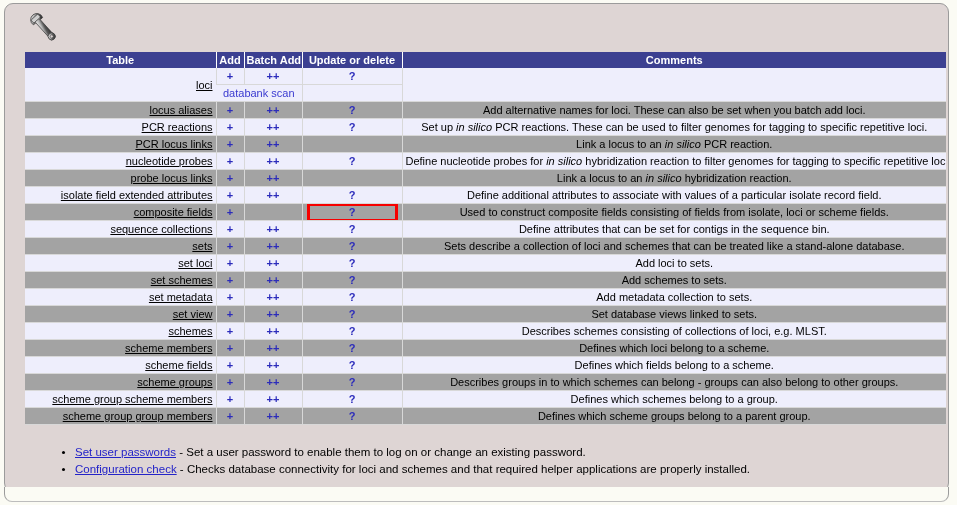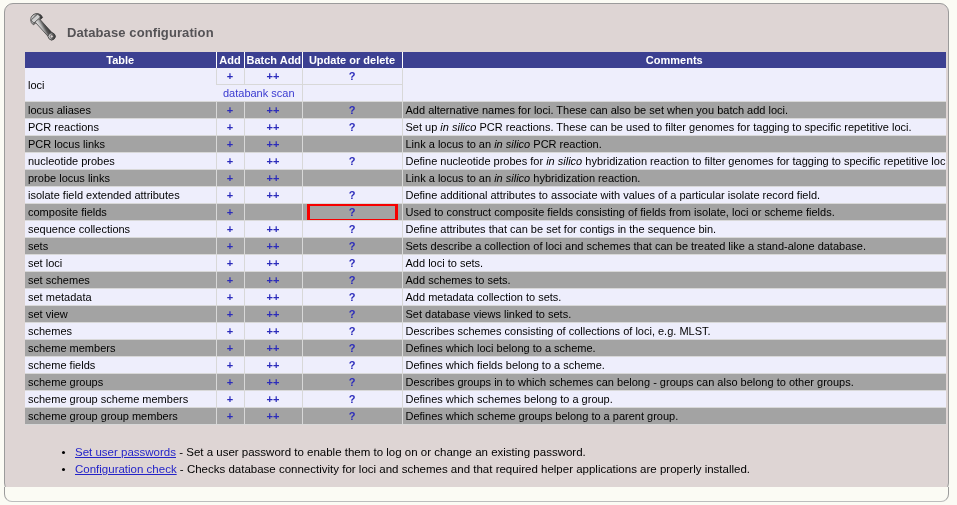--- a/index.html
+++ b/index.html
@@ -96,23 +96,23 @@
     border-bottom: 1px solid #d8d8d8;
     border-left: 1px solid #d8d8d8;
     white-space: nowrap;
     overflow: hidden;
   }
   table.cfg td:first-child { border-left: none; }
 
   tr.odd  td { background: #eeeefc; }
   tr.even td { background: #a3a3a3; }
 
-  td.c-table   { text-align: left; color: #000; }
+  td.c-table   { text-align: right; color: #000; text-decoration: underline; }
   td.c-act     { text-align: center; }
-  td.c-comment { text-align: left; color: #000; padding-left: 5px; }
+  td.c-comment { text-align: center; color: #000; padding-left: 5px; }
 
   .act-link {
     color: #2b2bbb;
     font-weight: bold;
     text-decoration: none;
     cursor: pointer;
   }
   .scan-link {
     color: #3a3ad0;
     text-decoration: none;
@@ -196,21 +196,20 @@
           </defs>
           <g transform="rotate(-42 20 20)">
             <rect x="17.4" y="9" width="5.4" height="21" rx="1.6" fill="url(#mg)" stroke="#3a3a3a" stroke-width="0.7"></rect>
             <path d="M14.2 10.5 a6.2 6.2 0 1 1 11.8 0.8 l-2.8 0 a3.6 3.6 0 1 0 -6.4 -0.5 z" fill="url(#mg)" stroke="#3a3a3a" stroke-width="0.7"></path>
             <rect x="15.6" y="5.4" width="9.2" height="4.2" rx="1" fill="#cfcfcf" stroke="#3a3a3a" stroke-width="0.7"></rect>
             <circle cx="20.1" cy="31.4" r="3.6" fill="url(#mg)" stroke="#3a3a3a" stroke-width="0.8"></circle>
             <circle cx="20.1" cy="31.4" r="1.5" fill="#ded5d4" stroke="#4a4a4a" stroke-width="0.6"></circle>
           </g>
         </svg>
       </span>
-      <div class="panel-title">Database configuration</div>
     </div>
 
     <div class="table-wrap">
       <table class="cfg">
         <colgroup>
           <col style="width:191px">
           <col style="width:28px">
           <col style="width:58px">
           <col style="width:100px">
           <col style="width:544px">

